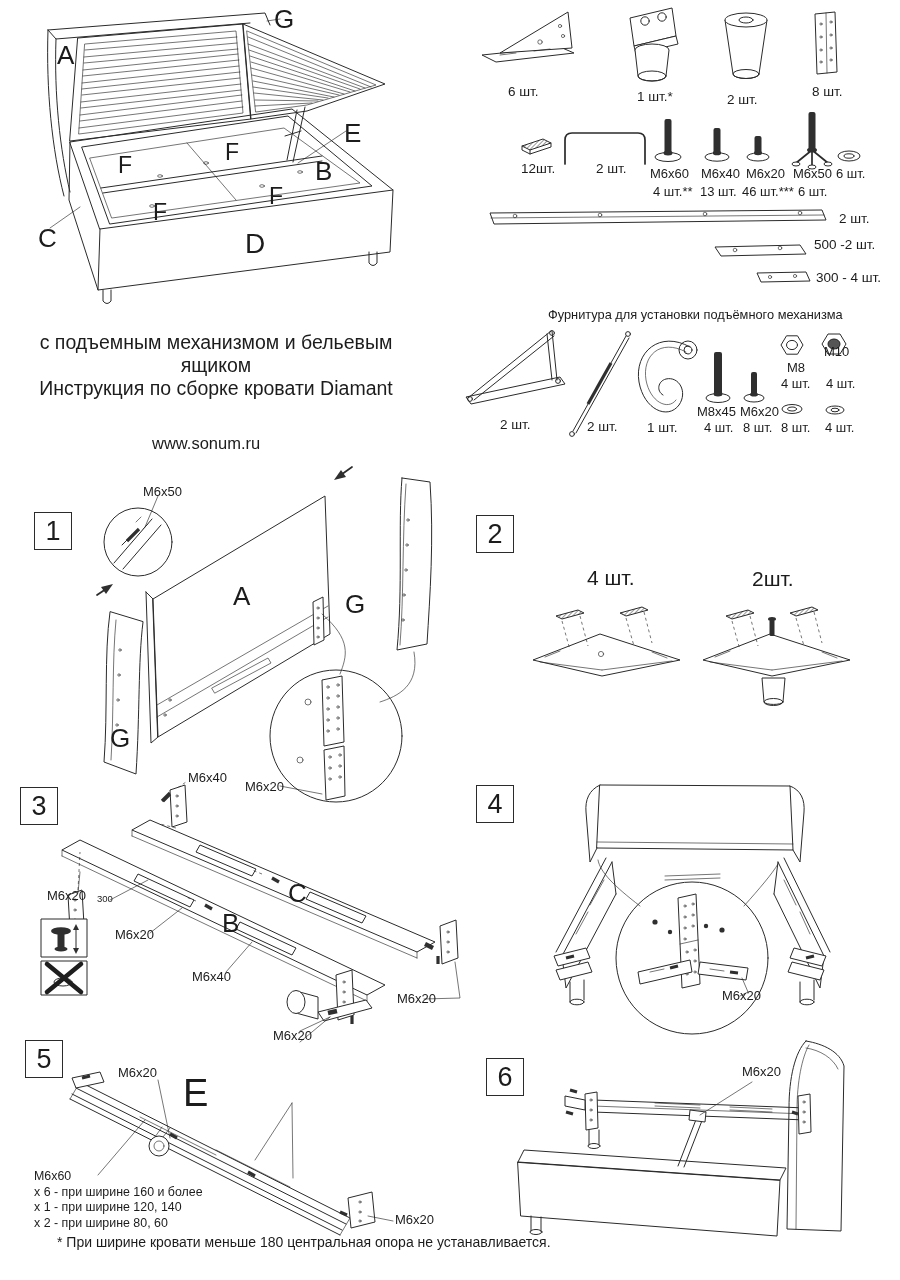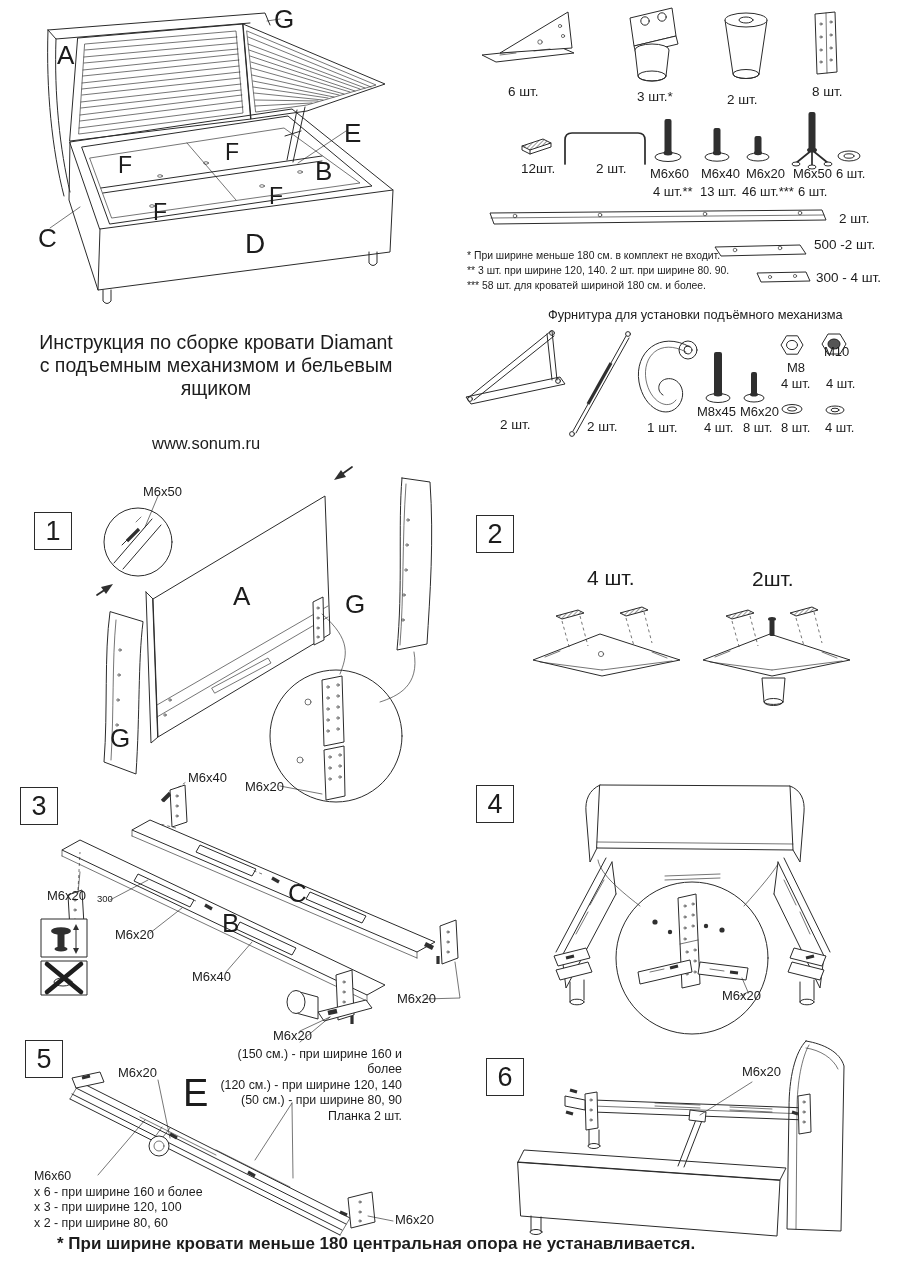--- a/index.html
+++ b/index.html
@@ -17,21 +17,21 @@
   .titleblock{position:absolute;left:10px;top:331px;width:412px;text-align:center;
               font-size:19.5px;line-height:23px;}
   .website{font-size:16.5px;}
   .notes{position:absolute;left:467px;top:248px;font-size:10.4px;line-height:15.2px;}
   .fit-title{font-size:12.8px;}
   .plank-block{position:absolute;left:204px;top:1047px;width:198px;text-align:right;
                font-size:12.4px;line-height:15.4px;}
   .m6x60-block{position:absolute;left:34px;top:1169px;font-size:12.4px;line-height:15.6px;}
   .e-letter{font-size:38px;}
   .dim{font-size:9.5px;}
-  .foot{font-size:17px;font-weight:bold;}
+  .foot{font-size:14px;}
   .q2{font-size:21px;}
   
   .ln{fill:none;stroke:#2b2b2b;stroke-width:1;stroke-linejoin:round;stroke-linecap:round;}
   .thin{fill:none;stroke:#2b2b2b;stroke-width:.65;stroke-linejoin:round;stroke-linecap:round;}
   .ln2{fill:none;stroke:#2b2b2b;stroke-width:1.7;stroke-linejoin:round;stroke-linecap:round;}
   .fillw{fill:#fff;stroke:#2b2b2b;stroke-width:1;stroke-linejoin:round;}
   .dk{fill:#2f2f2f;stroke:none;}
   .scr{stroke:#2f2f2f;stroke-width:3.2;stroke-linecap:butt;fill:none;}
   .scr2{stroke:#2f2f2f;stroke-width:4.6;stroke-linecap:butt;fill:none;}
   .dsh{fill:none;stroke:#2b2b2b;stroke-width:.65;stroke-dasharray:3 3;}
@@ -552,64 +552,59 @@
   <span class="t letter" style="left:344px;top:118px">E</span>
   <span class="t letter-f" style="left:118px;top:152px">F</span>
   <span class="t letter-f" style="left:225px;top:139px">F</span>
   <span class="t letter-f" style="left:153px;top:199px">F</span>
   <span class="t letter-f" style="left:269px;top:183px">F</span>
   <span class="t letter" style="left:315px;top:156px">B</span>
   <span class="t letter" style="left:38px;top:223px">C</span>
   <span class="t letter-d" style="left:245px;top:228px">D</span>
 
   <span class="t qty" style="left:508px;top:84px">6 шт.</span>
-  <span class="t qty" style="left:637px;top:89px">3 шт.*</span>
+  <span class="t qty" style="left:637px;top:89px">1 шт.*</span>
   <span class="t qty" style="left:727px;top:92px">2 шт.</span>
   <span class="t qty" style="left:812px;top:84px">8 шт.</span>
 
   <span class="t qty" style="left:521px;top:161px">12шт.</span>
   <span class="t qty" style="left:596px;top:161px">2 шт.</span>
   <span class="t lbl" style="left:650px;top:166px">M6x60</span>
   <span class="t lbl" style="left:653px;top:184px">4 шт.**</span>
   <span class="t lbl" style="left:701px;top:166px">M6x40</span>
   <span class="t lbl" style="left:700px;top:184px">13 шт.</span>
   <span class="t lbl" style="left:746px;top:166px">M6x20</span>
   <span class="t lbl" style="left:742px;top:184px">46 шт.***</span>
   <span class="t lbl" style="left:793px;top:166px">M6x50</span>
   <span class="t lbl" style="left:798px;top:184px">6 шт.</span>
   <span class="t lbl" style="left:836px;top:166px">6 шт.</span>
 
   <span class="t qty" style="left:839px;top:211px">2 шт.</span>
   <span class="t qty" style="left:814px;top:237px">500 -2 шт.</span>
   <span class="t qty" style="left:816px;top:270px">300 - 4 шт.</span>
 
-  <div class="notes">
-    <div>* При ширине меньше 180 см. в комплект не входит.</div>
-    <div>** 3 шт. при ширине 120, 140. 2 шт. при ширине 80. 90.</div>
-    <div>*** 58 шт. для кроватей шириной 180 см. и более.</div>
-  </div>
 
   <span class="t fit-title" style="left:548px;top:307px">Фурнитура для установки подъёмного механизма</span>
   <span class="t qty" style="left:500px;top:417px">2 шт.</span>
   <span class="t qty" style="left:587px;top:419px">2 шт.</span>
   <span class="t qty" style="left:647px;top:420px">1 шт.</span>
   <span class="t lbl" style="left:697px;top:404px">M8x45</span>
   <span class="t lbl" style="left:704px;top:420px">4 шт.</span>
   <span class="t lbl" style="left:740px;top:404px">M6x20</span>
   <span class="t lbl" style="left:743px;top:420px">8 шт.</span>
   <span class="t lbl" style="left:787px;top:360px">M8</span>
   <span class="t lbl" style="left:781px;top:376px">4 шт.</span>
   <span class="t lbl" style="left:824px;top:344px">M10</span>
   <span class="t lbl" style="left:826px;top:376px">4 шт.</span>
   <span class="t lbl" style="left:781px;top:420px">8 шт.</span>
   <span class="t lbl" style="left:825px;top:420px">4 шт.</span>
 
   <div class="titleblock">
+    <div>с подъемным механизмом и бельевым ящиком</div>
     <div>Инструкция по сборке кровати Diamant</div>
-    <div>с подъемным механизмом и бельевым ящиком</div>
   </div>
   <span class="t website" style="left:152px;top:434px">www.sonum.ru</span>
 
   <div class="stepbox" style="left:34px;top:512px">1</div>
   <div class="stepbox" style="left:476px;top:515px">2</div>
   <div class="stepbox" style="left:20px;top:787px">3</div>
   <div class="stepbox" style="left:476px;top:785px">4</div>
   <div class="stepbox" style="left:25px;top:1040px">5</div>
   <div class="stepbox" style="left:486px;top:1058px">6</div>
 
@@ -629,30 +624,24 @@
   <span class="t letter" style="left:222px;top:908px">B</span>
   <span class="t letter" style="left:288px;top:878px">C</span>
   <span class="t lbl" style="left:192px;top:969px">M6x40</span>
   <span class="t lbl" style="left:397px;top:991px">M6x20</span>
   <span class="t lbl" style="left:273px;top:1028px">M6x20</span>
 
   <span class="t lbl" style="left:722px;top:988px">M6x20</span>
 
   <span class="t lbl" style="left:118px;top:1065px">M6x20</span>
   <span class="t e-letter" style="left:183px;top:1072px">E</span>
-  <div class="plank-block">
-    <div>(150 см.) - при ширине 160 и более</div>
-    <div>(120 см.) - при ширине 120, 140</div>
-    <div>(50 см.) - при ширине 80, 90</div>
-    <div>Планка 2 шт.</div>
-  </div>
   <div class="m6x60-block">
     <div>M6x60</div>
     <div>x 6 - при ширине 160 и более</div>
-    <div>x 3 - при ширине 120, 100</div>
+    <div>x 1 - при ширине 120, 140</div>
     <div>x 2 - при ширине 80, 60</div>
   </div>
   <span class="t lbl" style="left:395px;top:1212px">M6x20</span>
 
   <span class="t lbl" style="left:742px;top:1064px">M6x20</span>
 
   <span class="t foot" style="left:57px;top:1234px">* При ширине кровати меньше 180 центральная опора не устанавливается.</span>
 
 </div>
 

